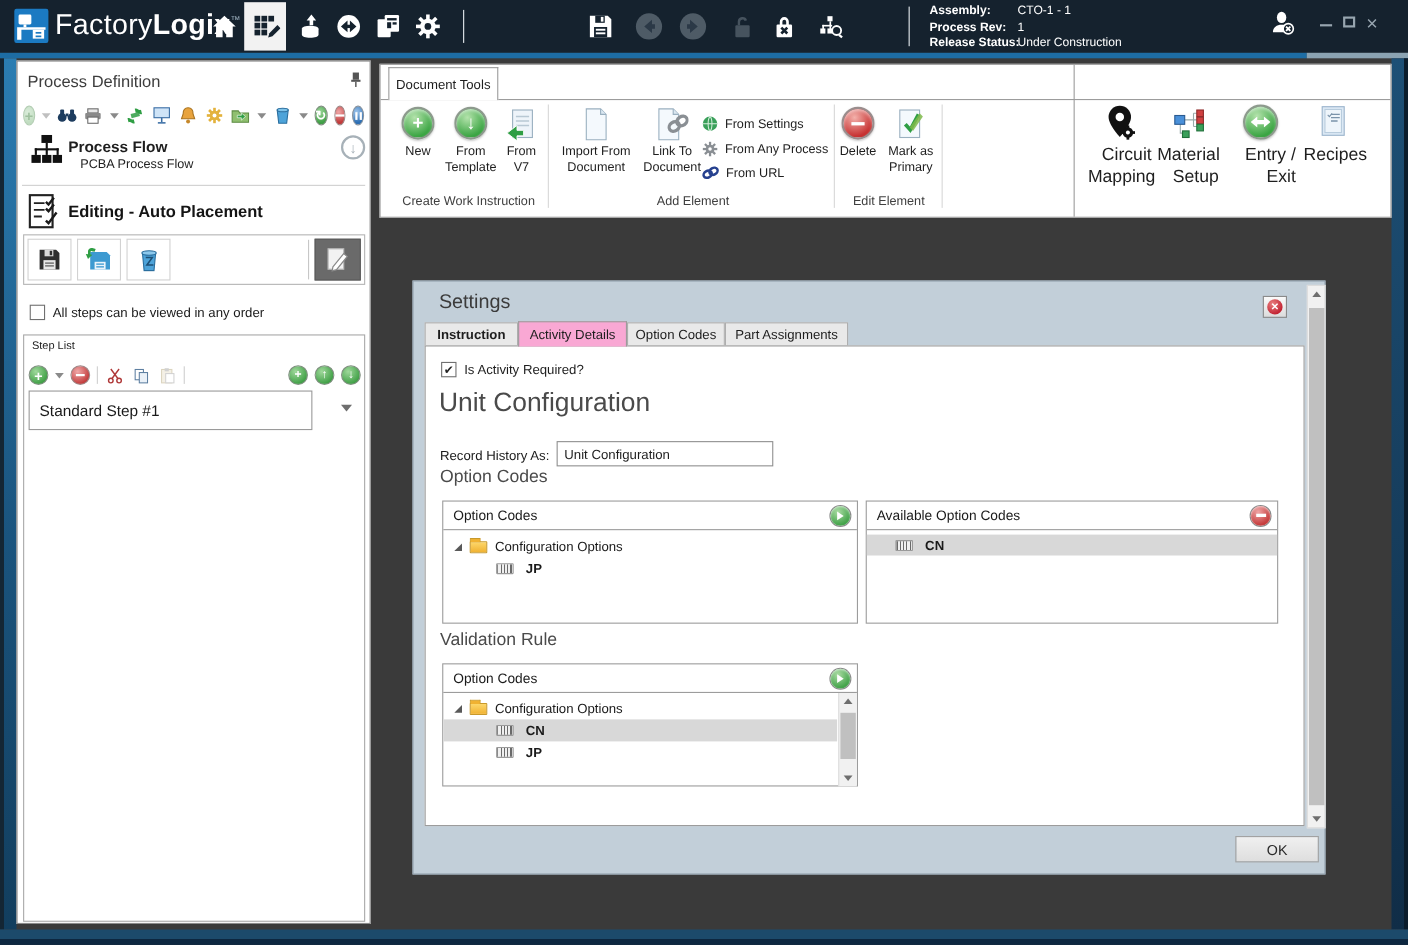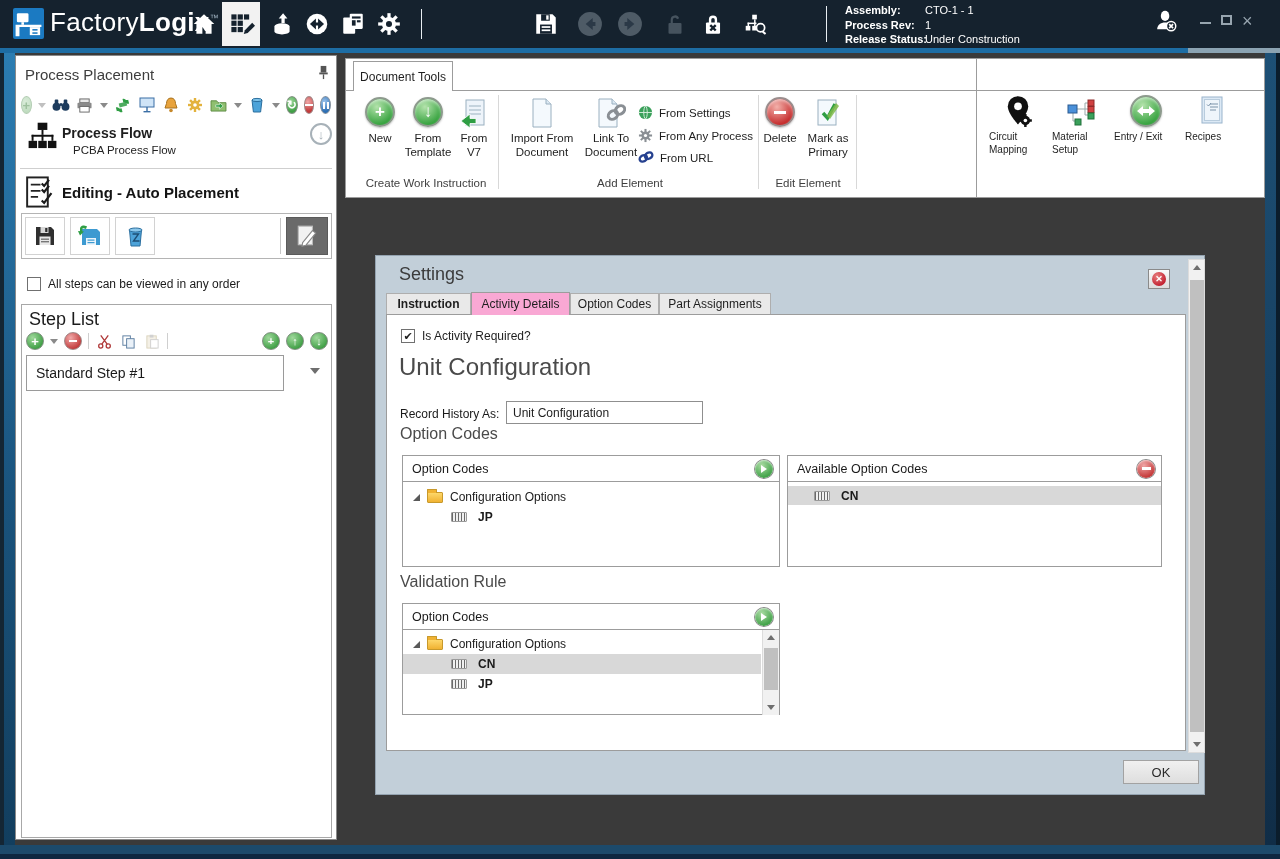--- a/index.html
+++ b/index.html
@@ -64,21 +64,21 @@
   #lp-div { left:4px; top:112px; width:312px; border-top:1px solid #cfcfcf; }
   #lp-edit-icon { left:8px; top:119px; }
   #lp-edit-label { left:46px; top:128px; font-size:15px; font-weight:bold; color:#141414; }
   #lp-toolbox { left:5px; top:157px; width:311px; height:46px; border:1px solid #b4b4b4; display:flex; align-items:center; padding:3px; gap:5px; }
   .tool-btn { width:40px; height:38px; border:1px solid #d2d2d2; background:#fff; display:flex; align-items:center; justify-content:center; }
   #lp-toolbox .vsep { margin-left:auto; width:1px; height:36px; background:#c7c7c7; }
   #lp-edit-btn { width:42px; height:38px; background:#6a6a6a; border:1px solid #5a5a5a; display:flex; align-items:center; justify-content:center; }
   #lp-cbrow { left:11px; top:221px; display:flex; align-items:center; gap:7px; font-size:12px; color:#1a1a1a; }
   .cb { width:14px; height:14px; background:#fff; border:1px solid #707070; display:flex; align-items:center; justify-content:center; font-size:11px; color:#222; }
   #lp-stepbox { left:5px; top:248px; width:311px; height:534px; border:1px solid #a8a8a8; }
-  #sl-title { left:7px; top:4px; font-size:18px; color:#1a1a1a; }
+  #sl-title { left:7px; top:4px; font-size:10px; color:#1a1a1a; }
   #sl-toolbar { left:4px; top:24px; right:3px; height:24px; display:flex; align-items:center; gap:6px; }
   .tsep { width:1px; height:16px; background:#cfcfcf; }
   #sl-dropdown { left:4px; top:50px; width:258px; height:36px; border:1px solid #9a9a9a; background:#fff; display:flex; align-items:center; padding-left:9px; font-size:14px; color:#1a1a1a; }
   #sl-chev { left:288px; top:63px; width:0; height:0; border-left:5px solid transparent; border-right:5px solid transparent; border-top:6px solid #6e6e6e; }
   #sl-selrow { left:1px; top:89px; width:307px; height:30px; background:#a9c9ea; display:flex; align-items:center; gap:12px; padding-left:7px; }
   #sl-selrow .label { font-size:13px; font-weight:bold; color:#101010; }
   .grid-ic { width:14px; height:14px; display:grid; grid-template-columns:6px 6px; grid-template-rows:6px 6px; gap:1px; }
   .grid-ic i:nth-child(1){background:#c0392b}.grid-ic i:nth-child(2){background:#24435f}
   .grid-ic i:nth-child(3){background:#24435f}.grid-ic i:nth-child(4){background:#c0392b}
 
@@ -89,21 +89,21 @@
   .rbi { position:absolute; top:38px; text-align:center; font-size:11.5px; line-height:1.2; color:#1e1e1e; }
   .rbi .ic { height:34px; display:flex; align-items:flex-start; justify-content:center; margin-bottom:1px; }
   .circ30 { width:30px; height:30px; border-radius:50%; display:flex; align-items:center; justify-content:center; color:#fff; font-size:17px; font-weight:bold;
             box-shadow:inset 0 2px 3px rgba(255,255,255,.55), 0 1px 2px rgba(0,0,0,.25); }
   .g30 { background:radial-gradient(circle at 38% 30%,#b4e3ac,#39a441 72%); border:2px solid #8d9a8d; }
   .r30 { background:radial-gradient(circle at 38% 30%,#f3b1ab,#c62f2f 72%); border:2px solid #9a8d8d; }
   .rb-vsep { position:absolute; top:36px; height:94px; width:1px; background:#d8d8d8; }
   .rb-glabel { position:absolute; top:118px; font-size:11.5px; color:#3f3f3f; text-align:center; }
   .rb-small { position:absolute; left:292px; display:flex; align-items:center; gap:6px; font-size:11.5px; color:#1e1e1e; }
   #rb-div { left:630px; top:0; width:1px; height:138px; background:#9c9c9c; position:absolute; }
-  .rt { position:absolute; top:36px; text-align:left; font-size:10px; line-height:1.25; color:#1e1e1e; }
+  .rt { position:absolute; top:36px; text-align:right; font-size:16px; line-height:1.25; color:#1e1e1e; }
   .rt .ic { height:36px; display:flex; align-items:flex-start; justify-content:center; }
 
   
   #dialog { left:375px; top:255px; width:830px; height:540px; background:#c2cfd9; border:1px solid #94a3b0; }
   #dlg-title { left:23px; top:8px; font-size:18px; color:#3b3b3b; }
   #dlg-close { left:772px; top:13px; width:22px; height:20px; background:linear-gradient(#fafafa,#dcdcdc); border:1px solid #8a8a8a; display:flex; align-items:center; justify-content:center; }
   #dlg-close .rc { width:14px; height:14px; border-radius:50%; background:radial-gradient(circle at 35% 30%,#e87f7f,#c11f2f 75%); color:#fff; font-size:9px; font-weight:bold; display:flex; align-items:center; justify-content:center; }
   .dtab { position:absolute; top:37px; height:22px; display:flex; align-items:center; justify-content:center; font-size:12px; background:#e9e9e9; border:1px solid #aeaeae; color:#1e1e1e; z-index:1; }
   .dtab.active { top:36px; height:23px; background:#f9a8d4; border:1px solid #9c9c9c; border-bottom:none; z-index:3; }
   #dlg-content { left:10px; top:58px; width:800px; height:437px; background:#fff; border:1px solid #9c9c9c; z-index:2; }
@@ -295,21 +295,21 @@
   <div class="abs win-ctl" id="win-close">×</div>
 </div>
 
 <div class="abs" id="accent-l"></div>
 <div class="abs" id="accent-r"></div>
 <div class="abs" id="frame-left"></div>
 <div class="abs" id="frame-right"></div>
 <div class="abs" id="frame-bottom"></div>
 
 <div class="abs" id="left-panel">
-  <div class="abs" id="lp-title">Process Placement</div>
+  <div class="abs" id="lp-title">Process Definition</div>
   <div class="abs" id="lp-pin">
     <svg viewBox="0 0 16 16" width="15" height="15">
         <g fill="#555">
           <rect x="5" y="1" width="6" height="7"></rect>
           <rect x="3.5" y="8" width="9" height="2"></rect>
           <rect x="7.3" y="10" width="1.4" height="5"></rect>
         </g>
       </svg>
   </div>
 

